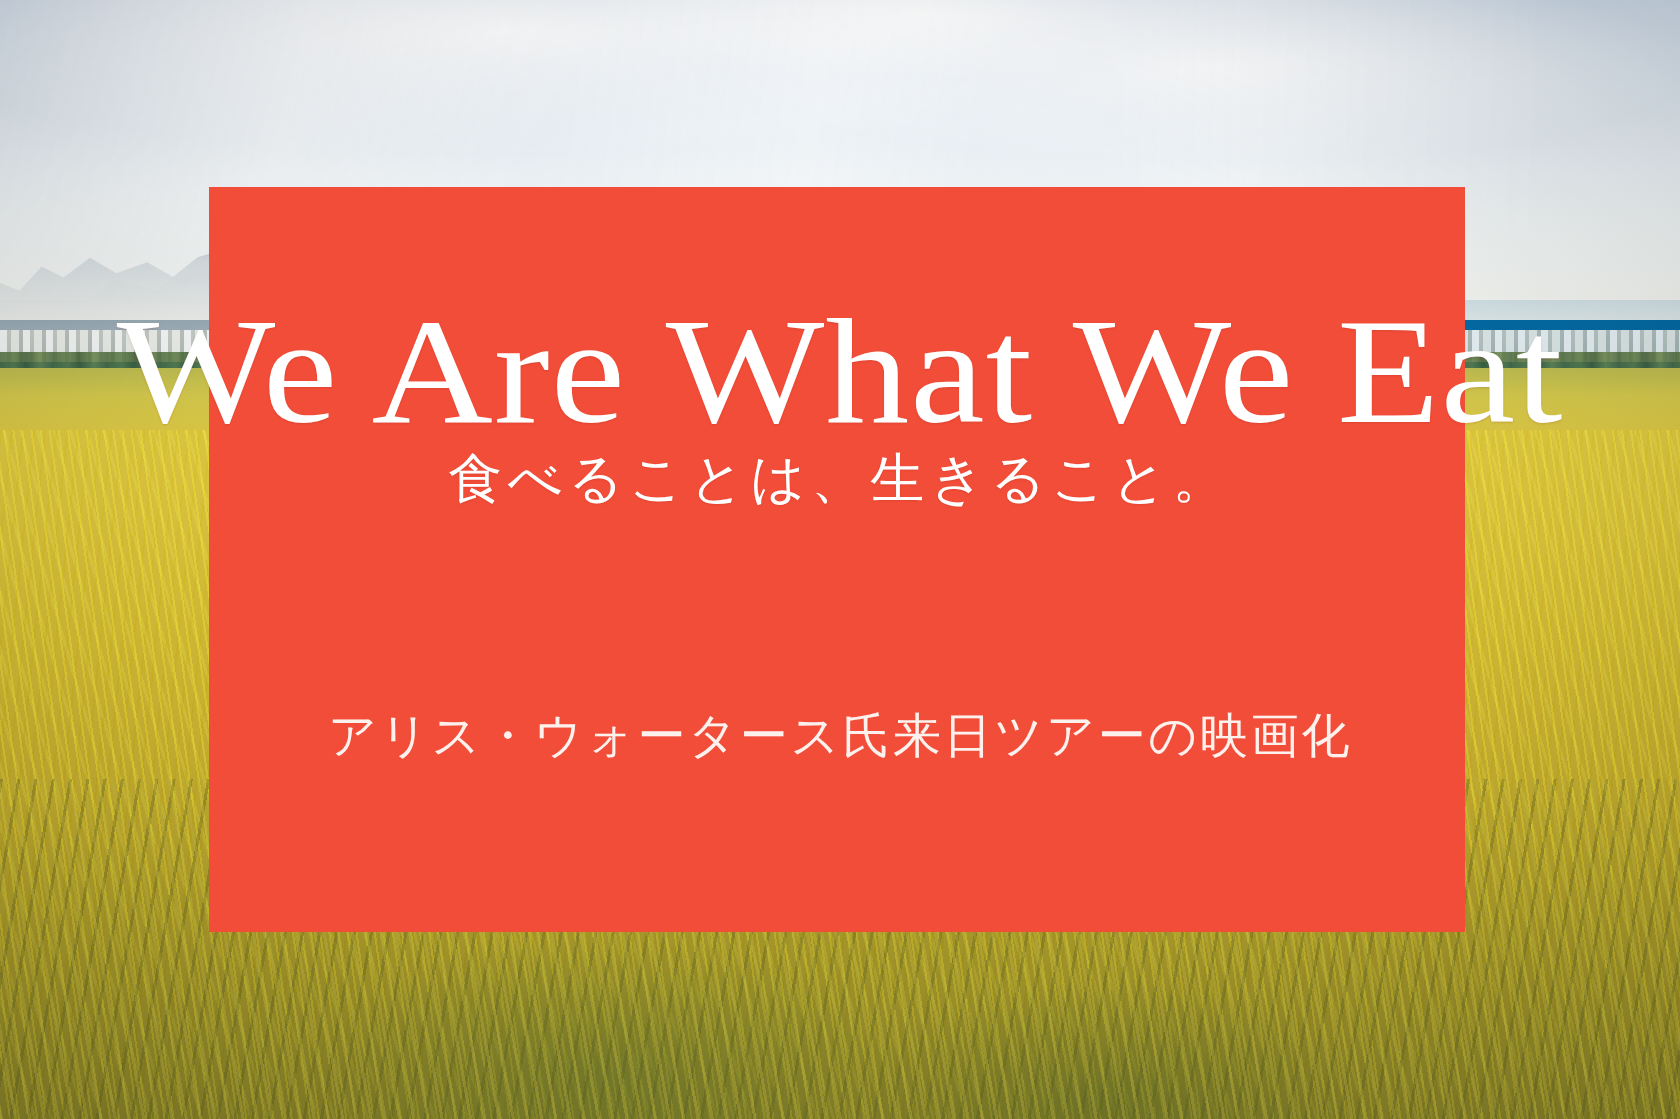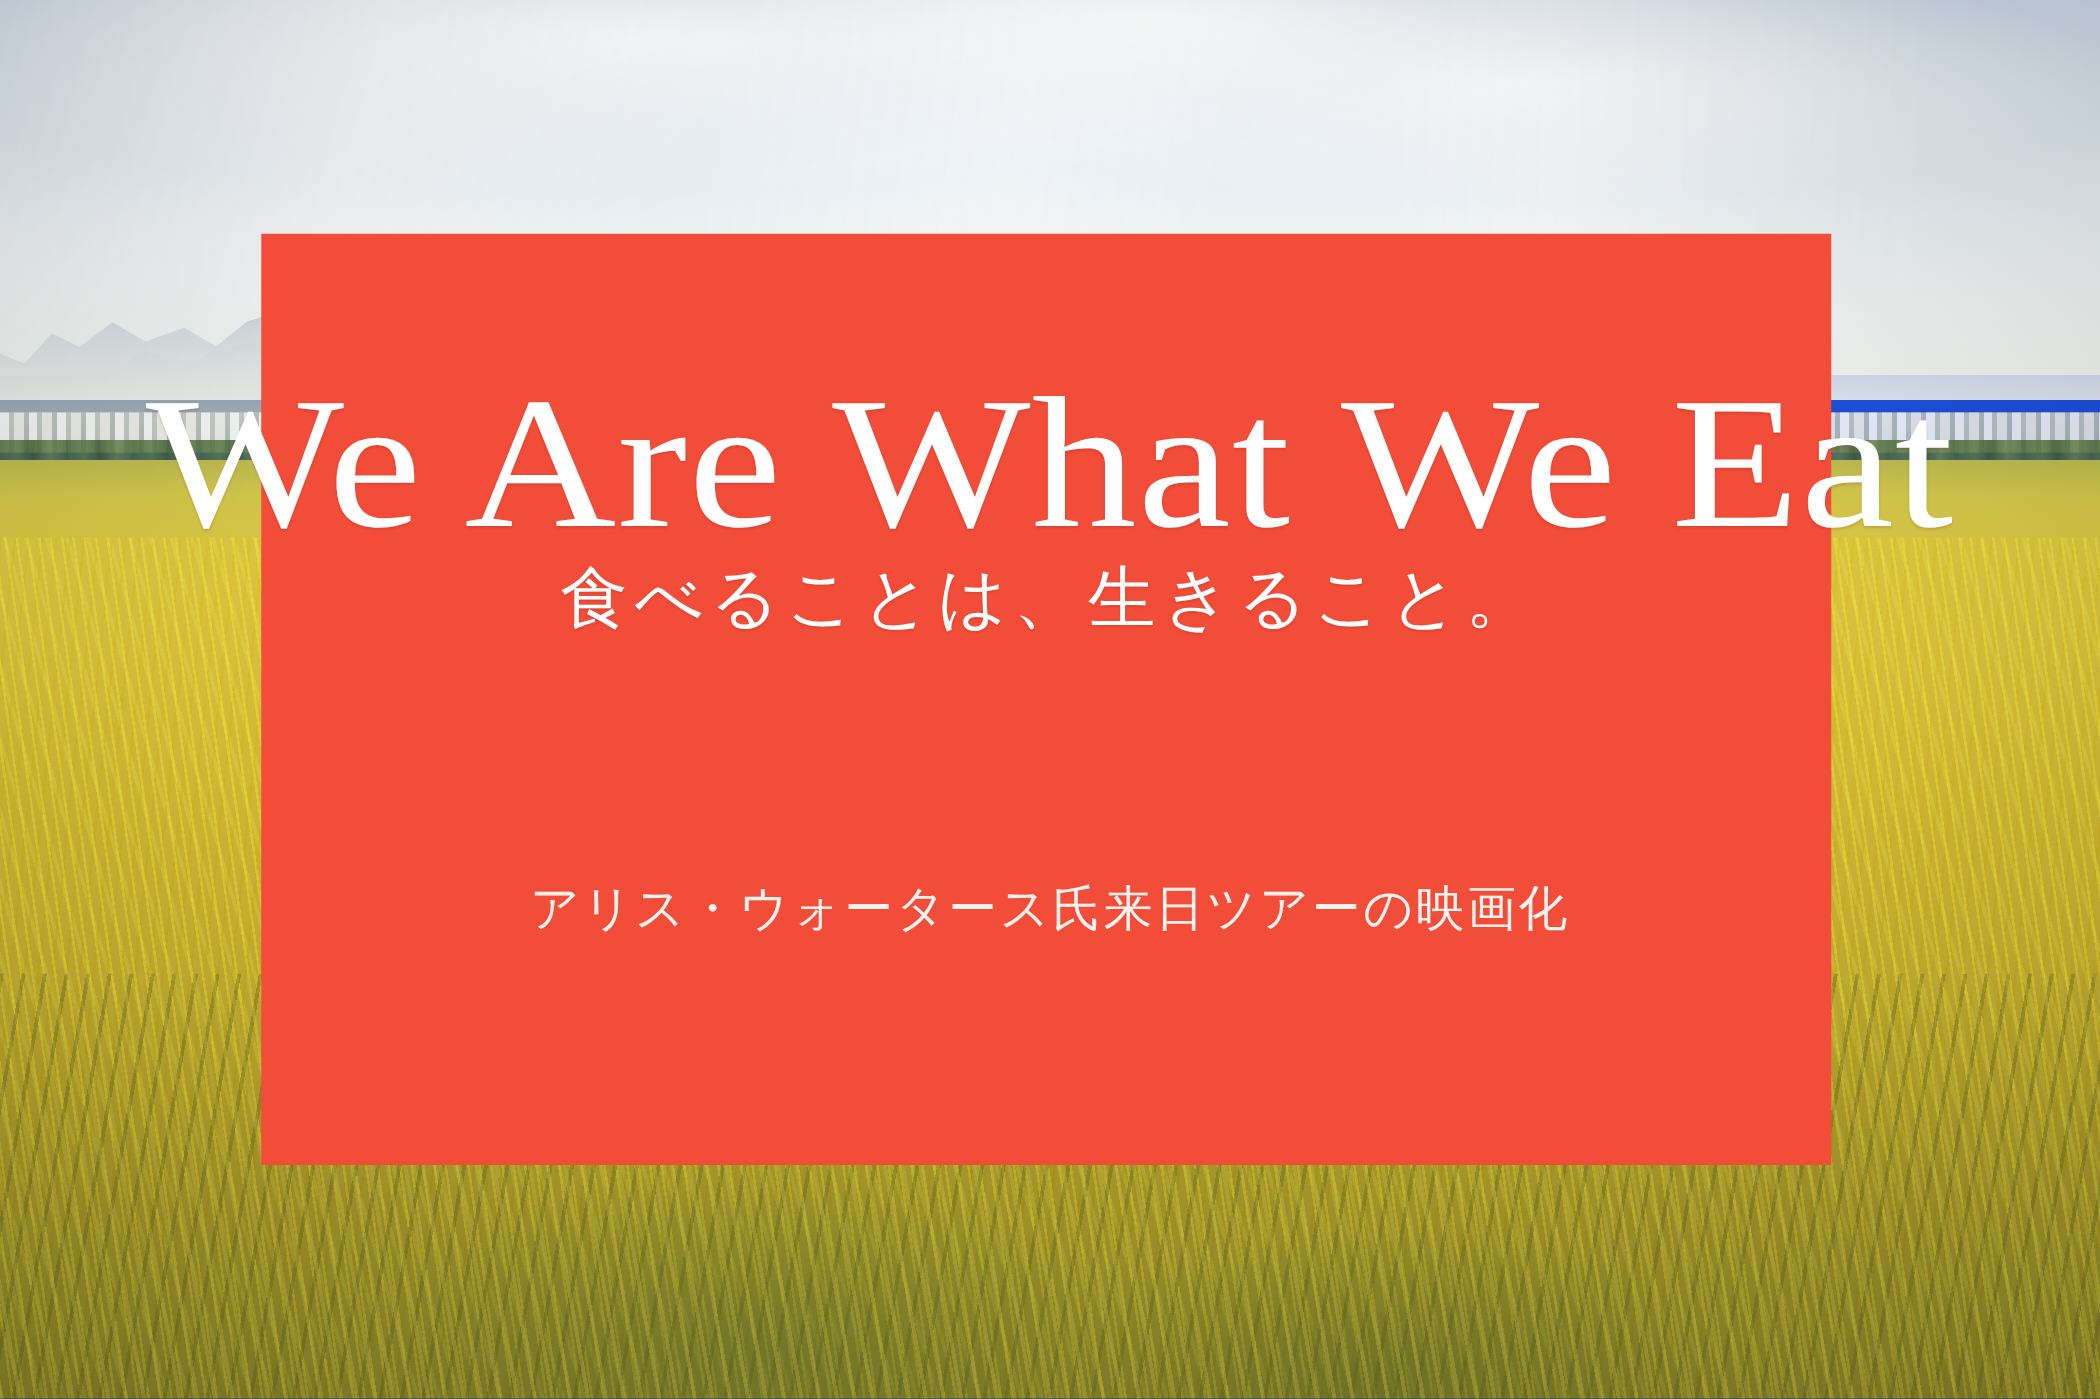--- a/index.html
+++ b/index.html
@@ -7,21 +7,21 @@
     margin: 0;
     padding: 0;
     background: #000;
   }
   #stage {
     position: relative;
     width: 1680px;
     height: 1119px;
     overflow: hidden;
     font-family: "Liberation Serif", "DejaVu Serif", serif;
-    background: #1d4ed8;
+    background: #0369a1;
   }
 
   
   .photo {
     position: absolute;
     inset: 0;
   }
   .sky {
     position: absolute;
     left: 0; right: 0; top: 0;
@@ -198,21 +198,21 @@
   }
 
   .tagline {
     position: absolute;
     top: 694px;
     left: 0;
     width: 1680px;
     text-align: center;
     color: #fdf1ee;
     font-family: "DejaVu Serif", "Liberation Serif", serif;
-    font-size: 39px;
+    font-size: 48px;
     line-height: 1.72;
     letter-spacing: 0.055em;
     white-space: nowrap;
   }
   .tagline-line { display: block; }
 </style>
 </head>
 <body>
 
 <div id="stage">

